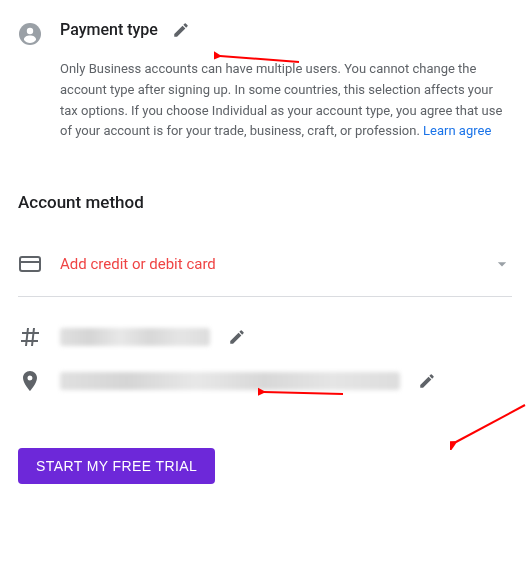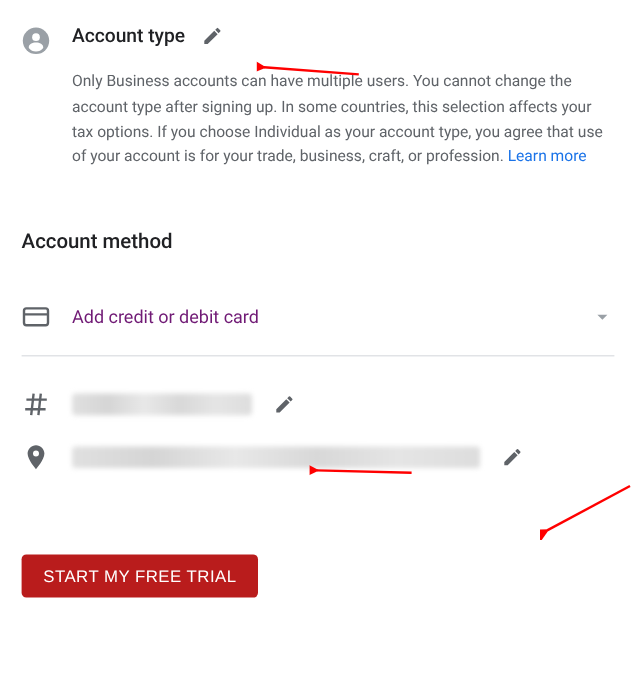--- a/index.html
+++ b/index.html
@@ -77,21 +77,21 @@
       gap: 18px;
       padding: 12px 0;
     }
     .card-icon {
       width: 24px;
       height: 24px;
     }
     .card-label {
       flex: 1;
       font-size: 15px;
-      color: #701a75;
+      color: #ef4444;
     }
     .chevron {
       width: 20px;
       height: 20px;
       fill: #9aa0a6;
     }
     .divider {
       border: none;
       border-top: 1px solid #dadce0;
       margin: 8px 0 18px 0;
@@ -115,30 +115,30 @@
       border-radius: 3px;
       filter: blur(2px);
     }
     .blurred-short {
       max-width: 150px;
     }
     .blurred-long {
       max-width: 340px;
     }
     .start-btn {
-      background: #b91c1c;
+      background: #6d28d9;
       color: #fff;
       border: none;
       padding: 10px 18px;
       font-size: 14px;
       font-weight: 500;
       letter-spacing: 0.4px;
       border-radius: 4px;
       cursor: pointer;
-      margin-top: 59px;
+      margin-top: 45px;
     }
     .arrow {
       position: absolute;
       pointer-events: none;
     }
   </style>
 </head>
 <body>
 
 <div style="position:relative;">
@@ -146,27 +146,27 @@
   <div class="section-row">
     <div class="icon-col">
       <svg class="account-icon" viewBox="0 0 24 24" fill="#9aa0a6">
         <circle cx="12" cy="12" r="11" fill="#9aa0a6"></circle>
         <circle cx="12" cy="9" r="3.2" fill="#fff"></circle>
         <path d="M12 13.5c-3.2 0-6 1.6-6 3.8v.7c1.5 1.9 3.6 3 6 3s4.5-1.1 6-3v-.7c0-2.2-2.8-3.8-6-3.8z" fill="#fff"></path>
       </svg>
     </div>
     <div class="content-col">
       <div class="title-row">
-        <span class="title">Account type</span>
+        <span class="title">Payment type</span>
         <svg class="pencil-icon" viewBox="0 0 24 24">
           <path d="M3 17.25V21h3.75L17.81 9.94l-3.75-3.75L3 17.25zM20.71 7.04a1 1 0 0 0 0-1.41l-2.34-2.34a1 1 0 0 0-1.41 0l-1.83 1.83 3.75 3.75 1.83-1.83z"></path>
         </svg>
       </div>
       <div class="description">
-        <span>Only Business accounts can have multiple users. You cannot change the account type after signing up. In some countries, this selection affects your tax options. If you choose Individual as your account type, you agree that use of your account is for your trade, business, craft, or profession. </span><a class="learn-more">Learn more</a>
+        <span>Only Business accounts can have multiple users. You cannot change the account type after signing up. In some countries, this selection affects your tax options. If you choose Individual as your account type, you agree that use of your account is for your trade, business, craft, or profession. </span><a class="learn-more">Learn agree</a>
       </div>
     </div>
   </div>
 
   <div class="payment-heading">Account method</div>
 
   <div class="card-row">
     <svg class="card-icon" viewBox="0 0 24 24" fill="none" stroke="#5f6368" stroke-width="2">
       <rect x="2" y="5" width="20" height="14" rx="2"></rect>
       <line x1="2" y1="10" x2="22" y2="10"></line>

